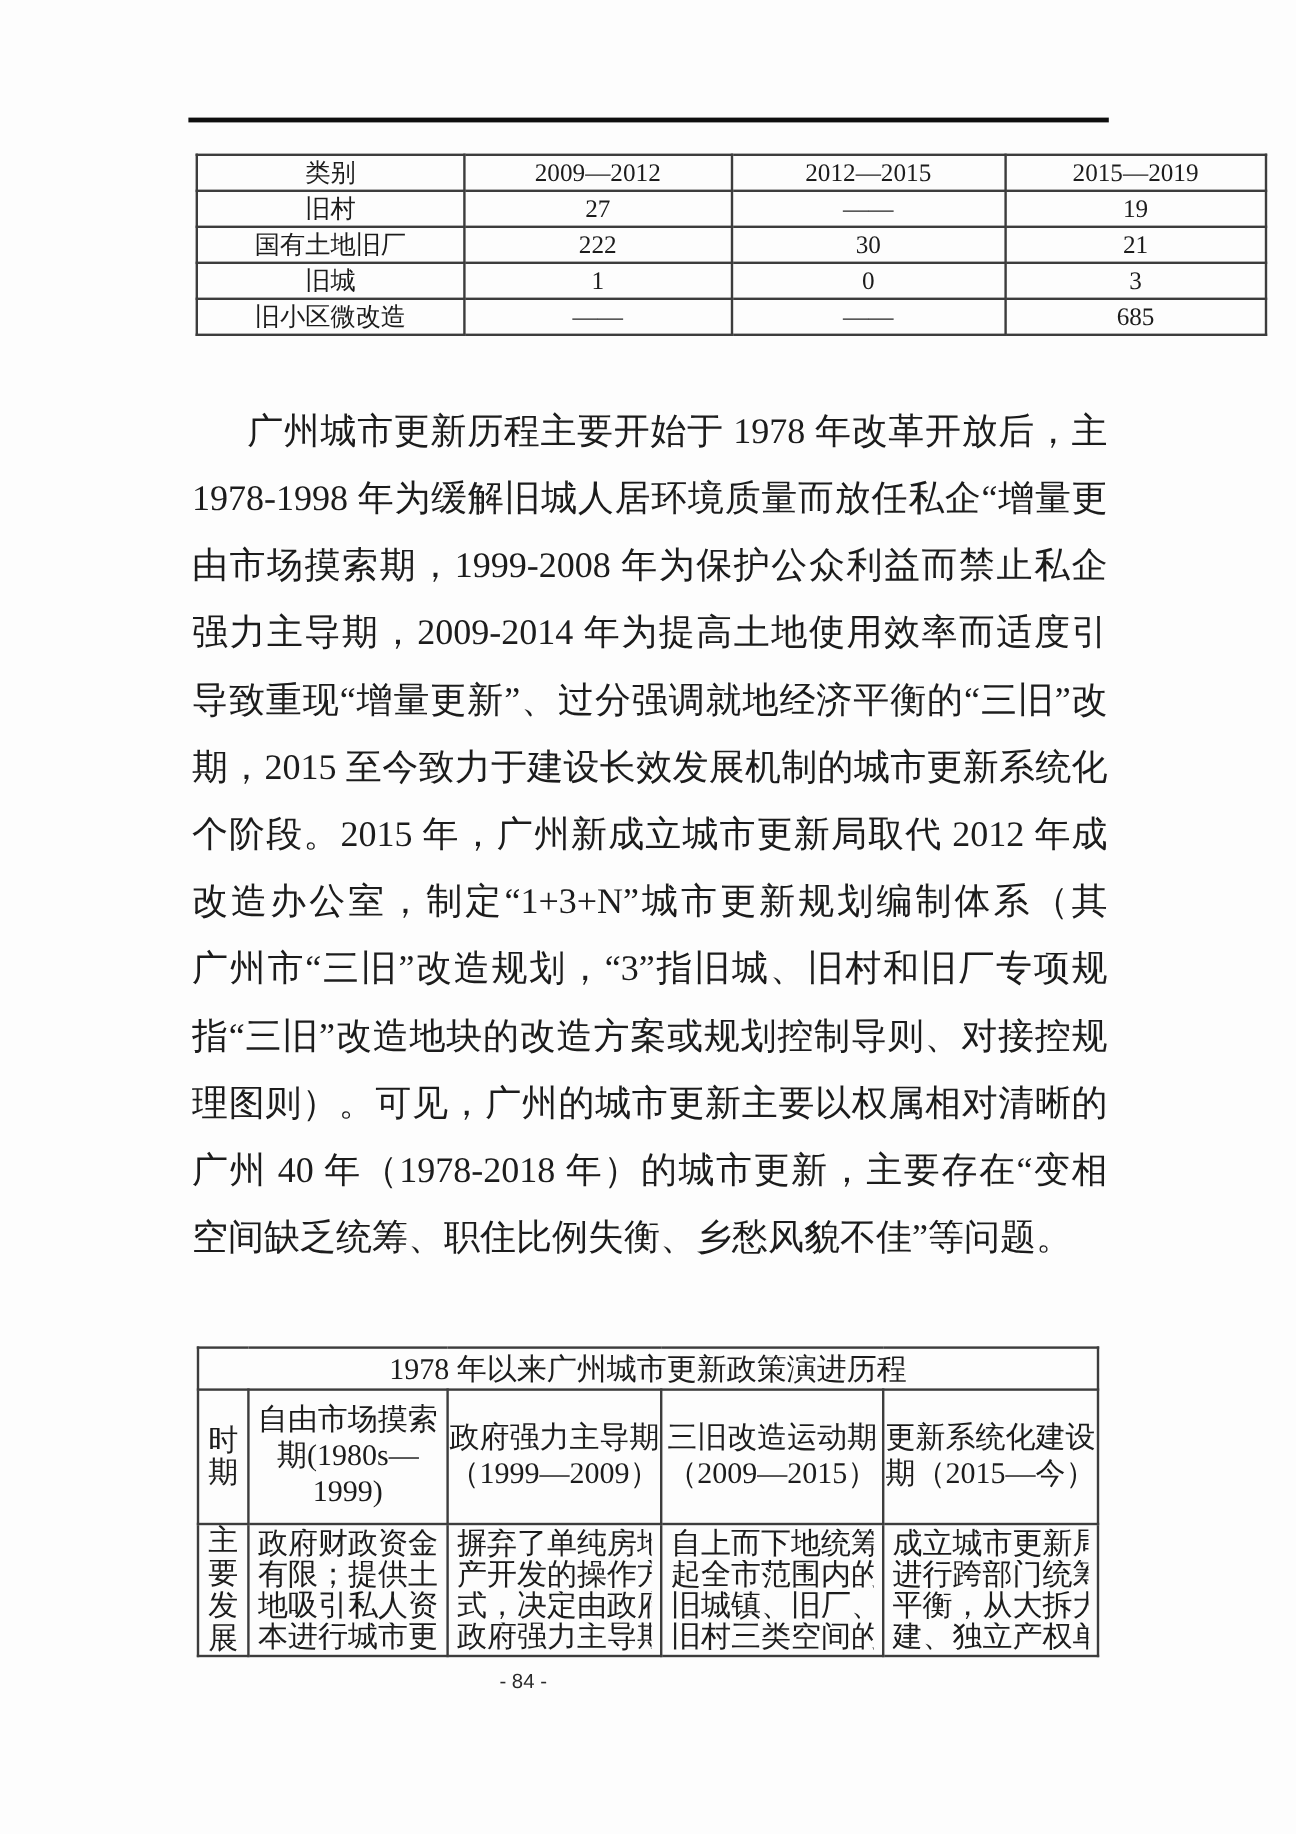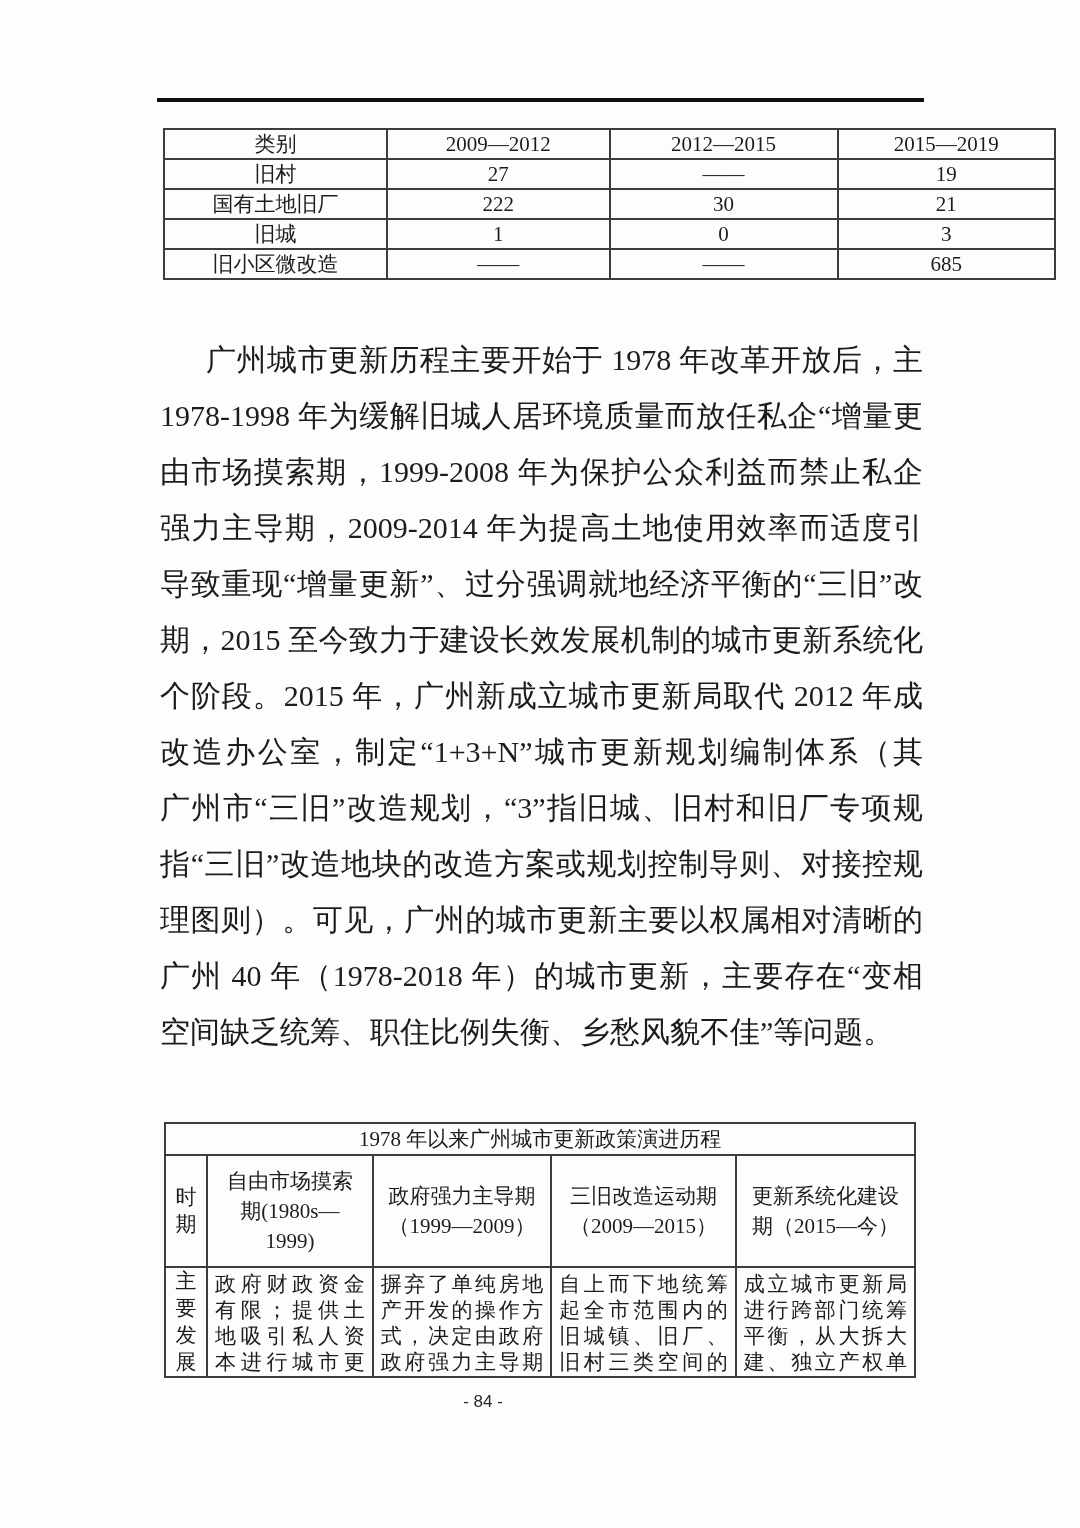--- a/index.html
+++ b/index.html
@@ -20,33 +20,33 @@
   .heading{position:absolute;left:160px;top:286px;width:762px;margin:0;
     font-size:26px;font-weight:bold;color:#111;padding-left:62px;box-sizing:border-box;}
 
   
   .para{position:absolute;left:160px;top:332px;width:763px;font-size:30px;}
   .para-line{height:56px;line-height:56px;text-align:justify;text-align-last:justify;overflow:hidden;}
   .para-line.first{text-indent:46px;}
   .para-line.last{text-align-last:left;}
 
   
-  .t2{position:absolute;left:164px;top:1122px;width:752px;font-size:21px;table-layout:fixed;}
+  .t2{position:absolute;left:164px;top:1122px;width:752px;font-size:25px;table-layout:fixed;}
   .t2 td{border:2px solid #3d3d3d;padding:0;vertical-align:middle;}
   .t2 .title-cell{height:30px;text-align:center;font-weight:normal;}
   .t2 .hdr td{height:110px;}
   .hdr-line{text-align:center;line-height:30px;}
   .vchar{text-align:center;line-height:27px;}
   .t2 .bodyrow td{height:108px;vertical-align:top;overflow:hidden;}
   .cell-lines{padding:3px 7px 0 7px;}
   .cell-line{line-height:26px;text-align:justify;text-align-last:justify;overflow:hidden;white-space:nowrap;}
 
   
   .page-number{position:absolute;left:0;top:1392px;width:872px;text-align:center;
-    font-size:17px;font-family:"Liberation Sans","DejaVu Sans",sans-serif;color:#2a2a2a;padding-left:47px;}
+    font-size:17px;font-family:"Liberation Sans","DejaVu Sans",sans-serif;color:#2a2a2a;}
 </style>
 </head>
 <body>
 
 <div class="page">
 
   <div class="header-rule"></div>
 
   <table class="t1">
     <colgroup>

